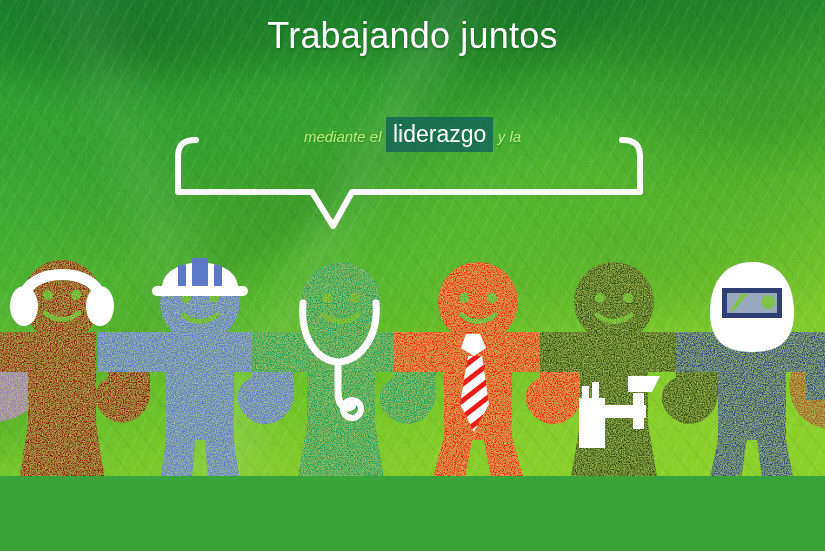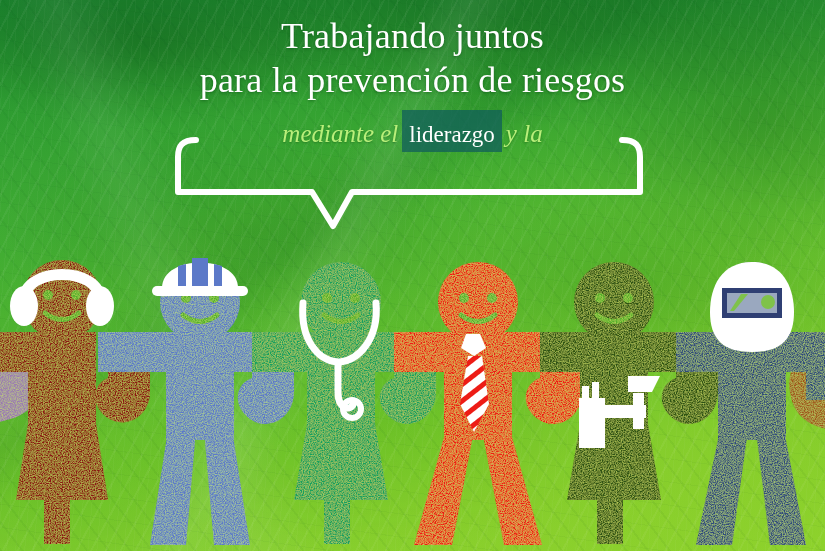--- a/index.html
+++ b/index.html
@@ -3,31 +3,30 @@
 <meta charset="utf-8">
 <title>Trabajando juntos</title>
 <style>
   html,body{margin:0;padding:0;}
   body{
     width:825px;height:551px;overflow:hidden;
     font-family:"Liberation Sans",sans-serif;
     background:#3aa33a;
   }
   #poster{
-    position:relative;width:825px;height:551px;overflow:hidden;
+    position:relative;width:825px;height:476px;overflow:hidden;
     background:
       linear-gradient(180deg,
         rgba(10,110,40,0.55) 0%,
         rgba(25,140,45,0.30) 18%,
         rgba(60,170,45,0.05) 38%,
         rgba(120,200,40,0.10) 62%,
         rgba(150,215,45,0.30) 82%,
         rgba(150,215,45,0.42) 100%),
       linear-gradient(160deg,#2f9b33 0%,#40ac33 30%,#5dbb2e 58%,#7ec92c 80%,#88ce2b 100%);
-    font-family: Liberation Serif, serif;
   }
   
   .tex{position:absolute;inset:0;pointer-events:none;}
   .tex.a{
     background-image:
       radial-gradient(ellipse 300px 120px at 18% 8%, rgba(0,90,30,.30), transparent 70%),
       radial-gradient(ellipse 420px 150px at 62% 4%, rgba(0,95,32,.26), transparent 72%),
       radial-gradient(ellipse 260px 200px at 92% 22%, rgba(0,85,28,.20), transparent 70%),
       radial-gradient(ellipse 340px 160px at 30% 42%, rgba(20,120,35,.18), transparent 72%),
       radial-gradient(ellipse 300px 130px at 78% 52%, rgba(30,130,35,.16), transparent 72%),
@@ -53,27 +52,27 @@
   
   #headline{position:absolute;left:0;right:0;top:14px;text-align:center;z-index:30;}
   .hl{
     color:#ffffff;font-size:36px;line-height:44px;font-weight:400;
     letter-spacing:.2px;
     text-shadow:0 1px 3px rgba(0,60,15,.45);
   }
   #sub{position:absolute;left:0;right:0;top:117px;text-align:center;z-index:30;}
   .subline{line-height:34px;white-space:nowrap;}
   .sub-it{
-    font-style:italic;color:#b9ef7a;font-size:25px;
+    font-style:italic;color:#b9ef7a;font-size:15px;
     text-shadow:0 1px 2px rgba(0,60,15,.35);
   }
   .sub-hl{
     color:#ffffff;font-size:23px;font-style:normal;
     background:rgba(14,92,92,.72);
-    padding:12px 7px 5px 7px;
+    padding:4px 7px 5px 7px;
   }
 
   
   #bubble{position:absolute;left:0;top:130px;width:825px;height:130px;z-index:20;}
 
   
   #people{position:absolute;left:0;top:0;width:825px;height:551px;z-index:10;}
 </style>
 </head>
 <body>
@@ -287,21 +286,20 @@
                C 710 286 722 262 752 262 Z" fill="#ffffff"></path>
       <rect x="722" y="288" width="60" height="30" fill="#2f3f73"></rect>
       <rect x="727" y="293" width="50" height="20" fill="#9aa8bf"></rect>
       <path d="M 730 311 L 741 294 L 748 294 L 734 311 Z" fill="#7fc24a"></path>
       <circle cx="768" cy="302" r="7" fill="#7fc24a"></circle>
     </g>
   </svg>
 
   <div id="headline">
     <div class="hl">Trabajando juntos</div>
-    <div class="hl">para la prevención de riesgos</div>
   </div>
 
   <div id="sub">
     <div class="subline">
       <span class="sub-it">mediante el</span>
       <span class="sub-hl">liderazgo</span>
       <span class="sub-it">y la</span>
     </div>
   </div>
 

